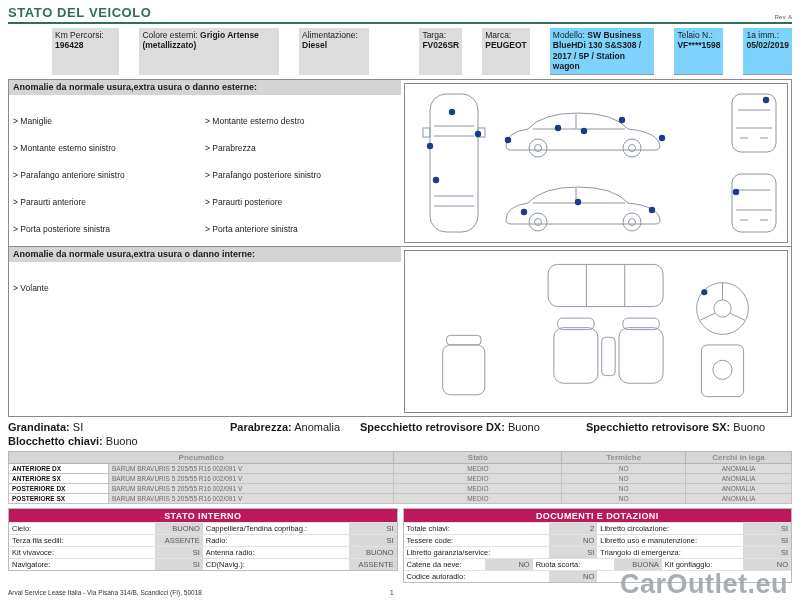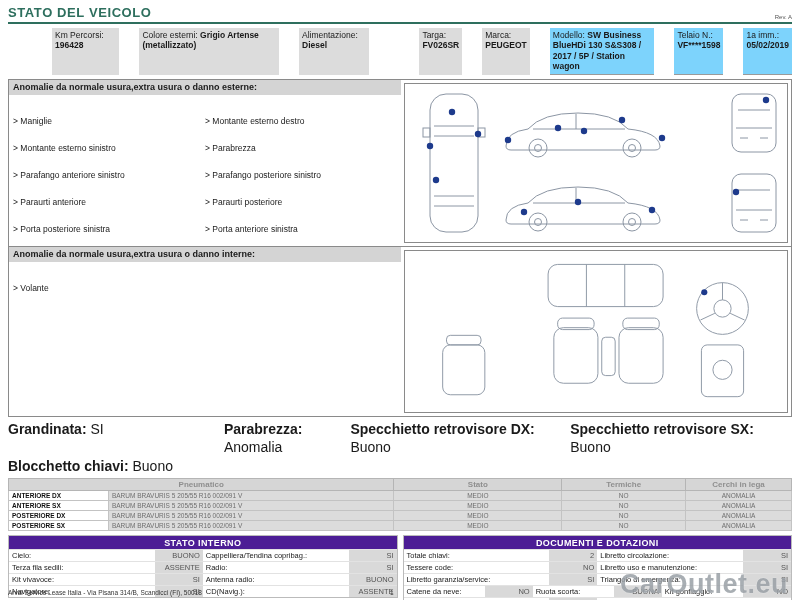--- a/index.html
+++ b/index.html
@@ -35,39 +35,39 @@
   .lists { display:flex; padding:4px 4px; font-size:8.5px; }
   .list-col { width:50%; }
   .list-item { margin:17px 0; white-space:nowrap; }
   .list-item::before { content:">\00a0 "; }
   .diagram-box { flex:1; border:1px solid #8a8a8a; margin:3px; background:#fff; overflow:hidden; }
   .diagram-box svg { display:block; width:100%; height:100%; }
   .sketch { stroke:#8c96a4; fill:none; stroke-width:1; }
   .dot { fill:#1d3a8c; stroke:none; }
 
   
-  .summary { margin:1px 8px; font-size:14px; }
+  .summary { margin:1px 8px; font-size:11px; }
   .sum-line { display:flex; line-height:1.35; }
   .sum-pair .sl { font-weight:bold; }
   .w0 { width:222px; } .w1 { width:130px; } .w2 { width:226px; }
 
   
   .tyres { width:784px; margin:2px 8px 0 8px; border-collapse:collapse; }
   .tyres th { background:#d6d6d6; color:#8f8f8f; font-size:8px; font-weight:bold;
     border:1px solid #b5b5b5; padding:1px 2px; }
   .tyres td { border:1px solid #c3c3c3; padding:1px 3px; font-size:6.5px; }
   .tyres .pos { width:100px; font-weight:bold; color:#111; background:#fff; }
   .tyres .spec { width:286px; background:#dcdcdc; color:#6e6e6e; }
   .tyres .val { background:#dcdcdc; color:#6e6e6e; text-align:center; }
   .tyres .c-stato { width:168px; } .tyres .c-term { width:124px; } .tyres .c-cerchi { width:106px; }
 
   
   .bottom { display:flex; gap:5px; margin:4px 8px 0 8px; align-items:flex-start; }
   .btable { flex:1; border:1px solid #bbb; }
-  .btable-hd { background:#4c1d95; color:#fff; font-weight:bold; font-size:9px;
+  .btable-hd { background:#be185d; color:#fff; font-weight:bold; font-size:9px;
     text-align:center; padding:1.5px 0; letter-spacing:.4px; }
   .pair-row { display:flex; border-top:1px solid #e2e2e2; }
   .pair { flex:1; display:flex; min-height:11px; }
   .pair .plbl { flex:1; font-size:7.5px; padding:1px 3px; }
   .pair .pval { min-width:48px; background:#d9d9d9; color:#555; font-size:7.5px;
     text-align:right; padding:1px 3px; }
   .pair.empty .pval { background:transparent; }
 
   
   .footer { position:absolute; bottom:4px; left:8px; font-size:6.5px; color:#333; }

